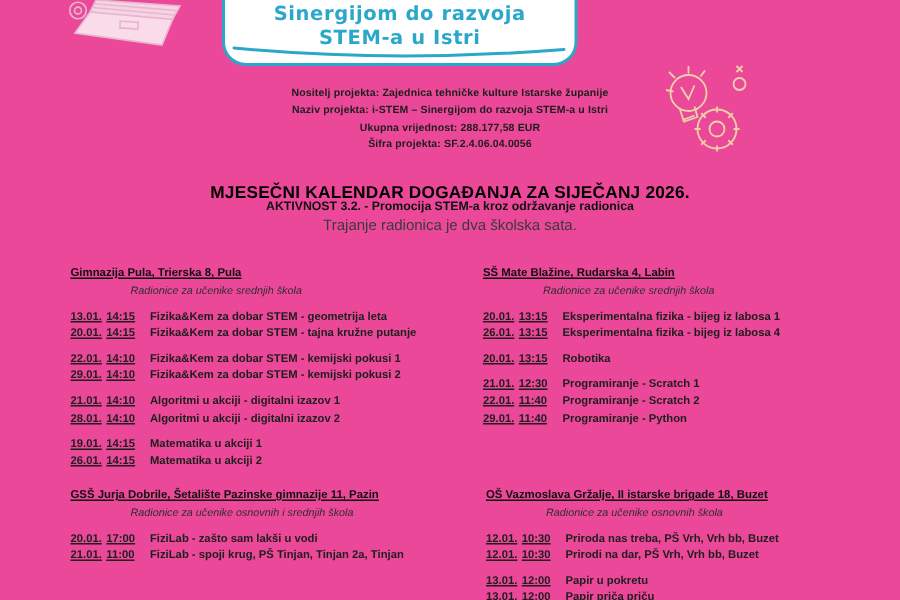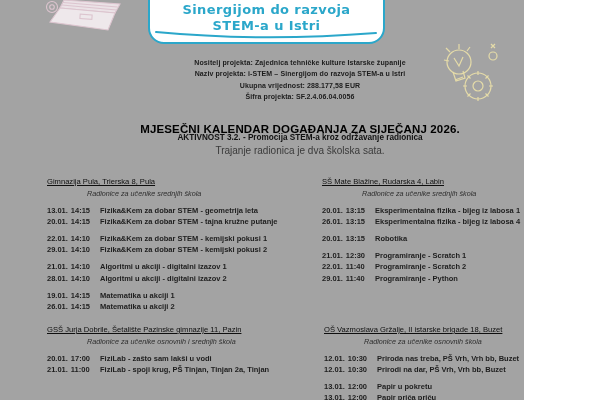--- a/index.html
+++ b/index.html
@@ -1,17 +1,17 @@
 <!DOCTYPE html>
 <html><head>
 <meta charset="utf-8">
 <style>
   html,body{margin:0;padding:0;background:#ffffff;}
   .page{
-    position:relative;width:524px;height:400px;background:#a3a3a3;overflow:hidden;
+    position:relative;width:600px;height:400px;background:#ec4899;overflow:hidden;
     font-family:"Liberation Sans",sans-serif;color:#1b1b1b;
   }
   .deco{position:absolute;pointer-events:none;}
   .laptop{left:40px;top:0;}
   .bulb{left:436px;top:36px;}
 
   .bubble{
     position:absolute;left:148px;top:-18px;width:237px;height:62px;
     border:2.5px solid var(--accent,#2BA7CA);border-radius:16px;
     display:flex;flex-direction:column;justify-content:flex-end;align-items:center;
@@ -41,31 +41,31 @@
     font-size:10px;color:#3a3a3a;
   }
 
   .section{position:absolute;width:278px;font-size:7.5px;}
   #s0{left:47px;top:177px;}
   #s1{left:322px;top:177px;}
   #s2{left:47px;top:325px;}
   #s3{left:324px;top:325px;}
 
   .sec-name{
-    font-size:7.6px;font-weight:normal;color:#0f0f0f;
+    font-size:7.6px;font-weight:bold;color:#0f0f0f;
     text-decoration:underline;line-height:10px;white-space:nowrap;
   }
   .sec-aud{
     font-style:italic;font-size:7.2px;color:#2e2e2e;margin-top:2px;line-height:9.5px;
     white-space:nowrap;
     padding-left:40px;
   }
   .group{margin-top:6px;}
   .entry{display:flex;line-height:11.2px;font-weight:bold;color:#1d1d1d;white-space:nowrap;}
-  .when{flex:0 0 53px;display:flex;gap:3px;}
+  .when{flex:0 0 53px;display:flex;gap:3px;text-decoration:underline;}
   .what{flex:1;}
 </style>
 </head>
 <body>
 
 <div class="page" style="--accent: #2BA7CA;">
 
   <svg class="deco laptop" width="90" height="36" viewBox="0 0 90 36">
     <g stroke="#E7CBD7" fill="none" stroke-width="1.1" opacity="0.85">
       <circle cx="12" cy="7" r="5.5"></circle>

